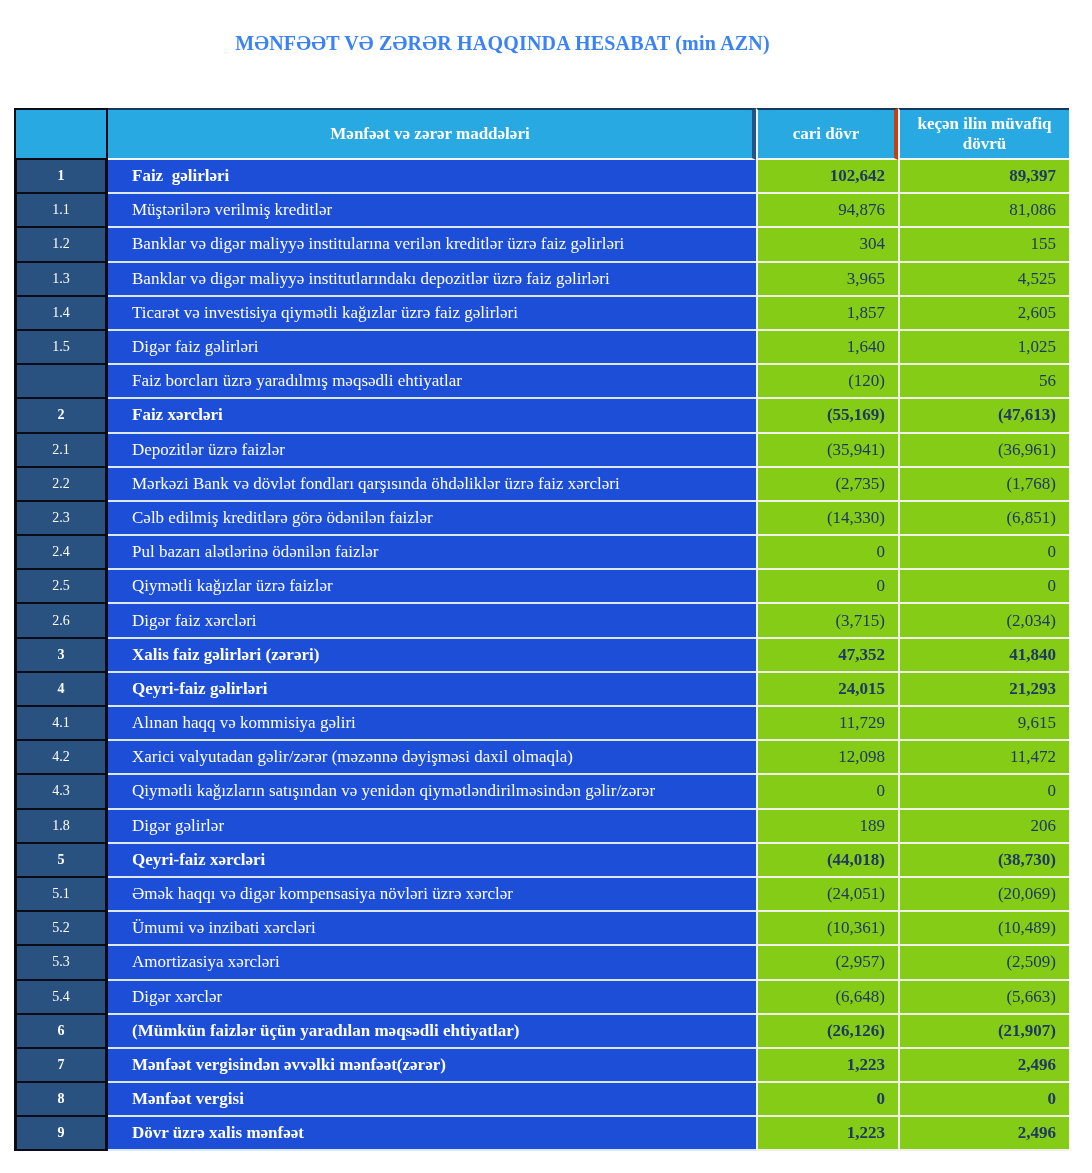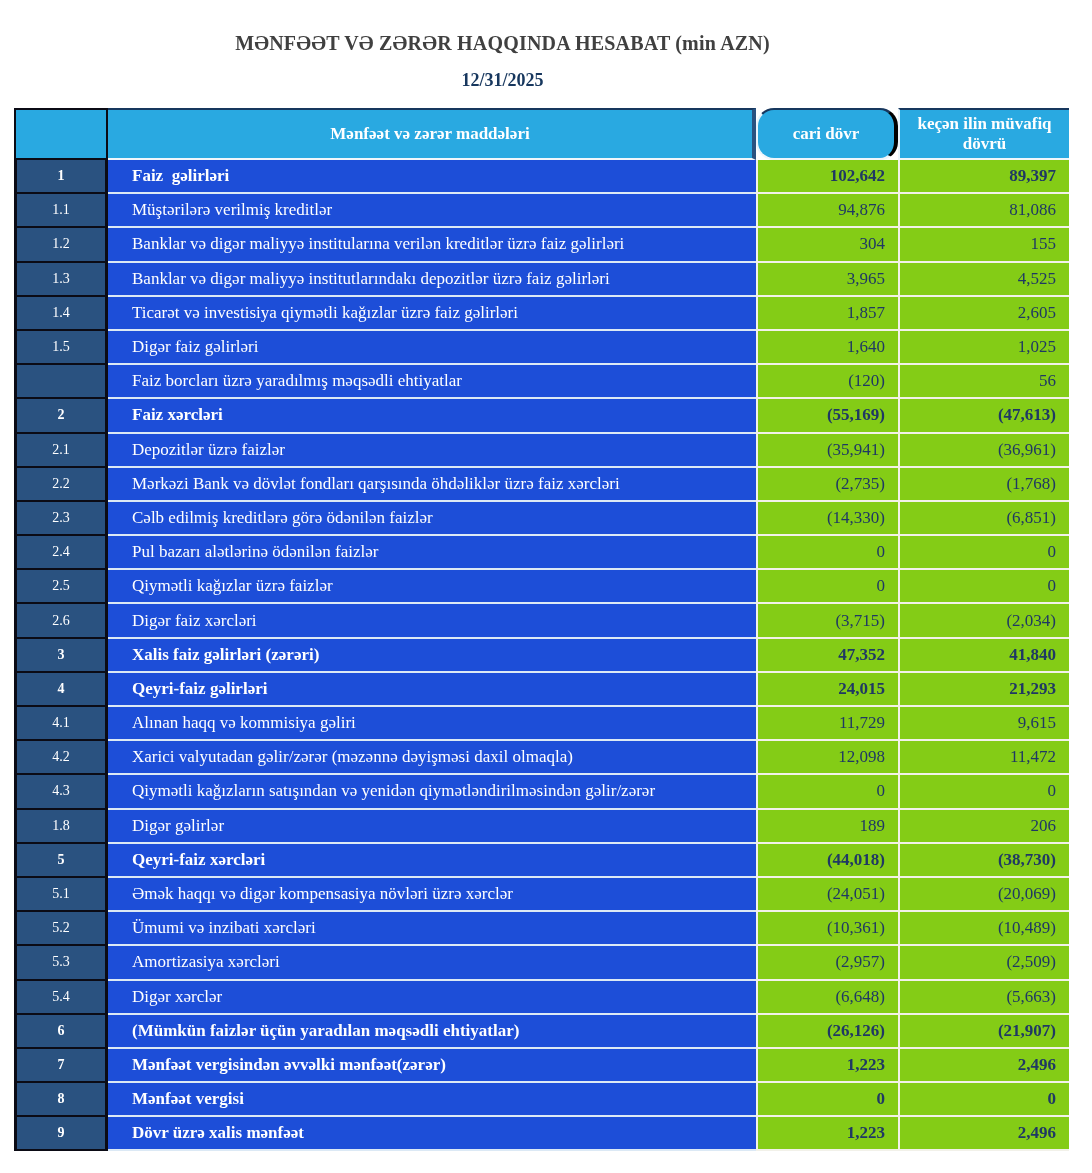--- a/index.html
+++ b/index.html
@@ -7,21 +7,21 @@
     width: 1092px; height: 1173px;
     background: #ffffff;
     font-family: "Liberation Serif", serif;
     -webkit-font-smoothing: antialiased;
   }
   .page { position: relative; width: 1092px; height: 1173px; overflow: hidden; }
 
   .title {
     position: absolute; top: 32px; left: 0; width: 1005px;
     text-align: center;
-    font-size: 20px; font-weight: bold; color: #404040;
+    font-size: 20px; font-weight: bold; color: #3b82f6;
     letter-spacing: 0.2px;
   }
   .date {
     position: absolute; top: 70px; left: 0; width: 1005px;
     text-align: center;
     font-size: 18px; font-weight: bold; color: #17375E;
   }
 
   .pl-table {
     position: absolute; left: 14px; top: 108px; width: 912px;
@@ -38,21 +38,21 @@
   }
   .hcell {
     background: #29A9E1;
     color: #ffffff; font-weight: bold; font-size: 17px;
     display: flex; align-items: center; justify-content: center;
     text-align: center; line-height: 1.15;
     border-top: 2px solid #17375E;
     border-bottom: 2px solid #F0F6FB;
   }
   .head-items { border-right: 4px solid #2A5280; }
-  .head-current { border-left: 2px solid #EAF5FC; border-right: 4px solid #000000; border-radius: 18px; }
+  .head-current { border-left: 2px solid #EAF5FC; border-right: 4px solid #c2410c; }
   .head-previous { border-left: 2px solid #EAF5FC; padding: 0 6px; }
 
   
   .row { display: contents; }
   .cell-no {
     background: #2A5280;
     color: #ffffff; font-size: 14px;
     display: flex; align-items: center; justify-content: center;
     border-left: 3px solid #0B0B15;
     border-right: 3px solid #0B0B15;
@@ -76,21 +76,20 @@
   }
   .row.bold .cell-no,
   .row.bold .cell-label,
   .row.bold .cell-val { font-weight: bold; }
 </style>
 </head>
 <body>
 
 <div class="page">
   <div class="title">MƏNFƏƏT VƏ ZƏRƏR HAQQINDA HESABAT (min AZN)</div>
-  <div class="date">12/31/2025</div>
 
   <div class="pl-table">
     <div class="corner"></div>
     <div class="hcell head-items">Mənfəət və zərər maddələri</div>
     <div class="hcell head-current">cari dövr</div>
     <div class="hcell head-previous">keçən ilin müvafiq dövrü</div>
   <div class="row bold">
     <div class="cell-no">1</div>
     <div class="cell-label">Faiz  gəlirləri</div>
     <div class="cell-val cell-current">102,642</div>

